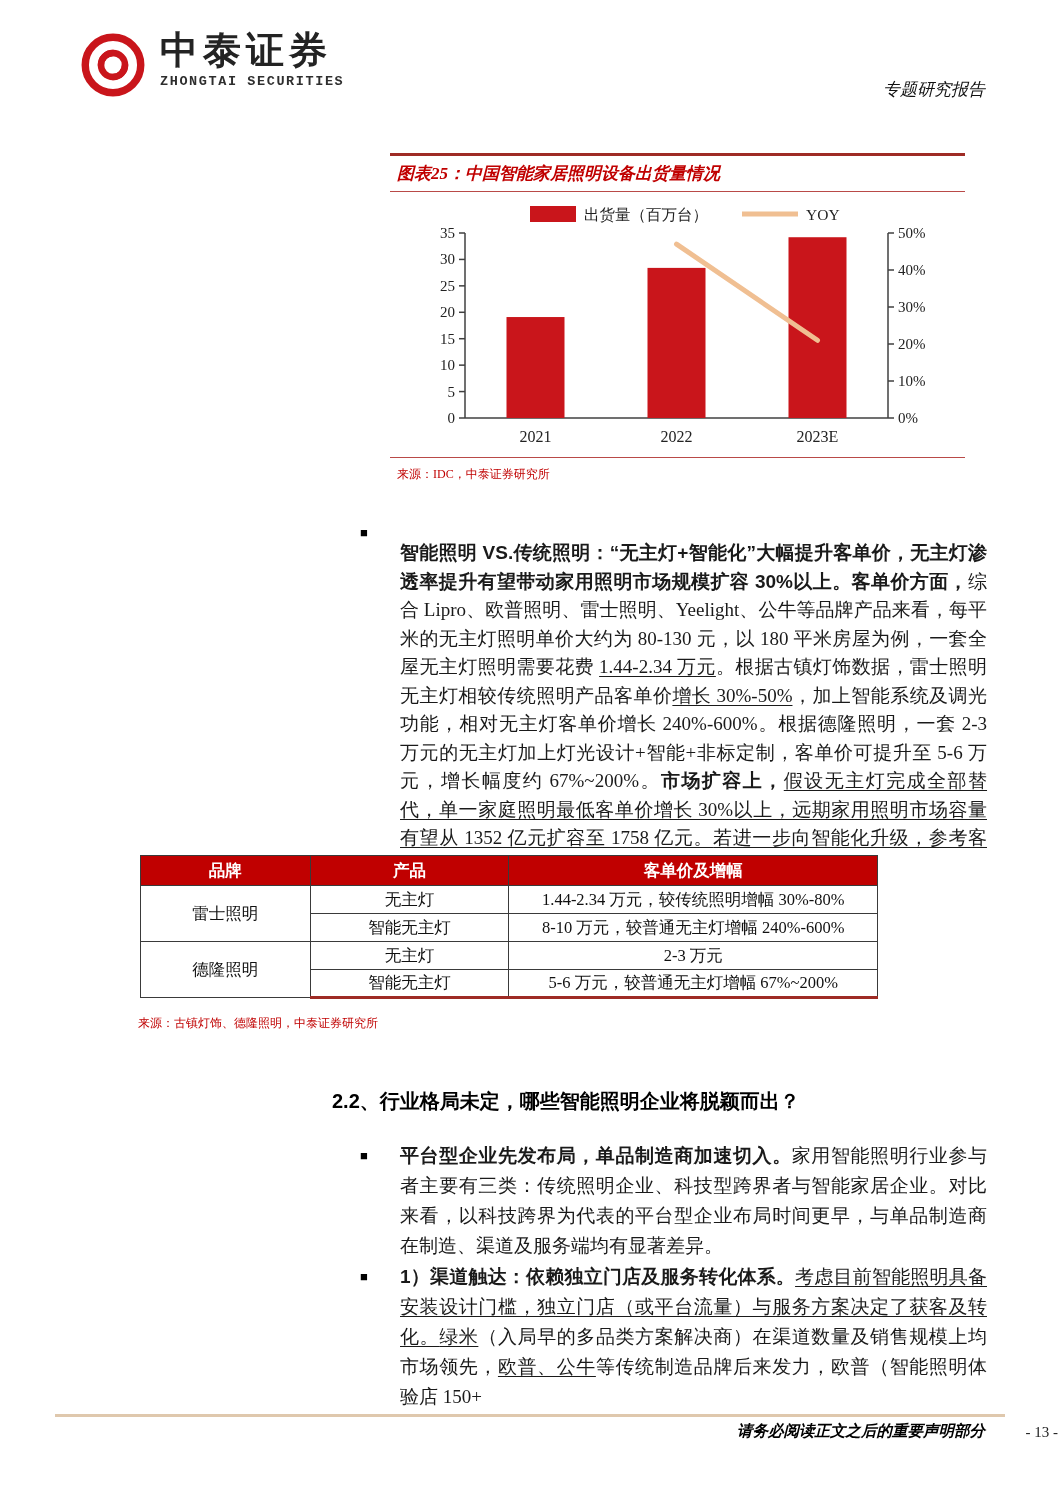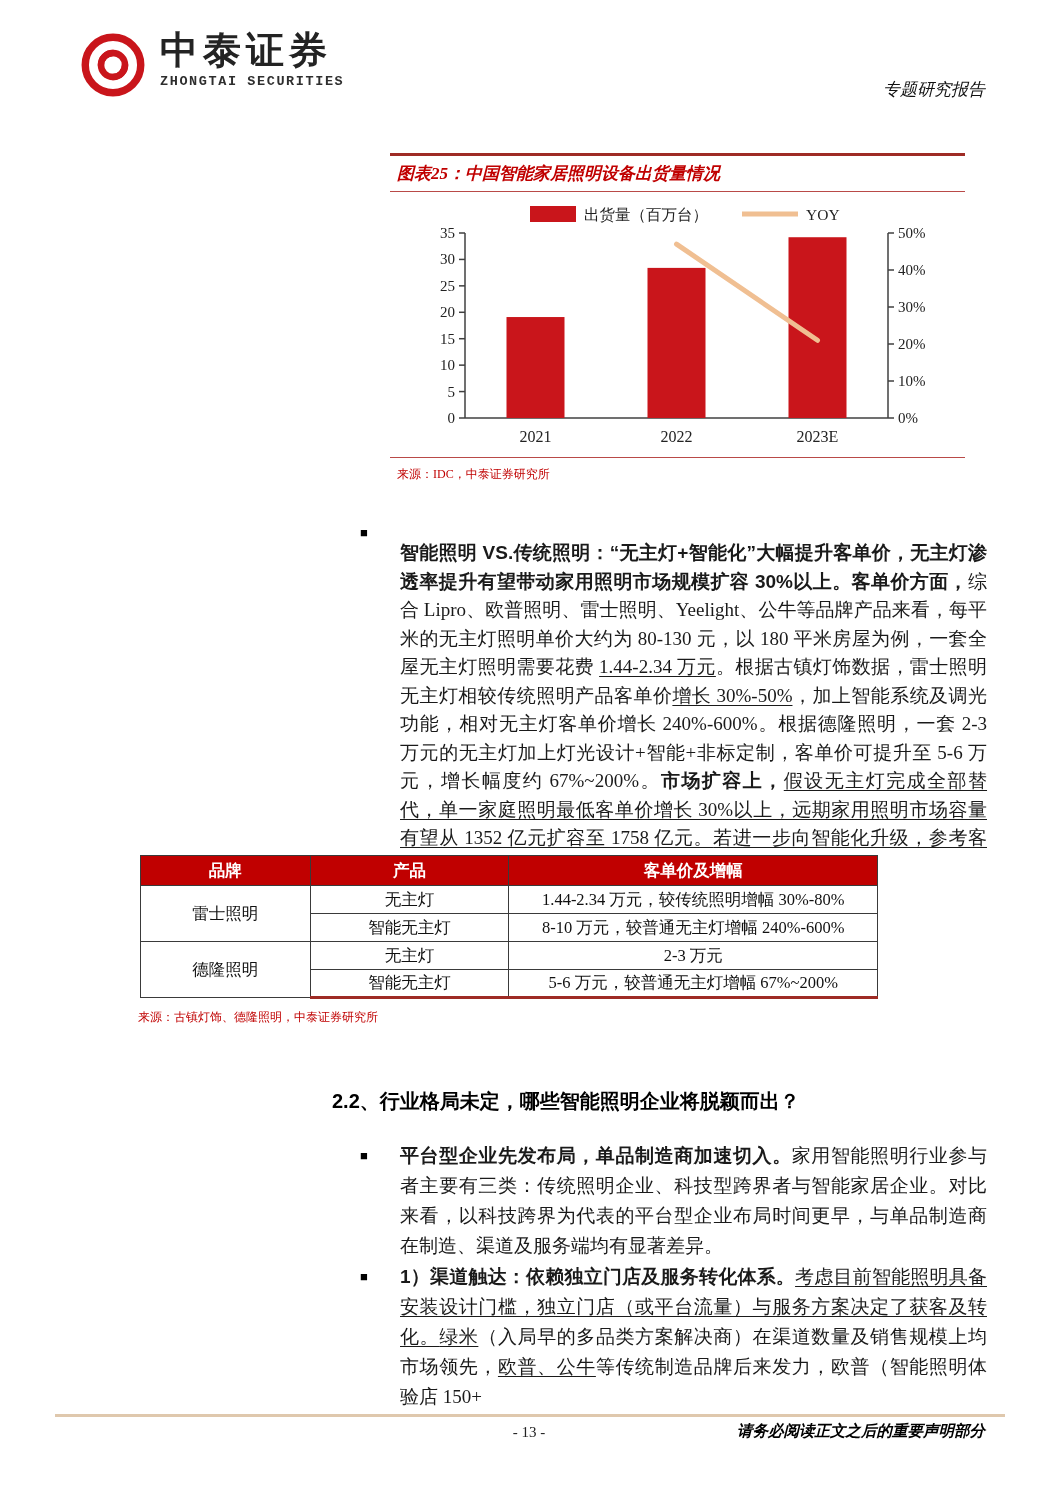--- a/index.html
+++ b/index.html
@@ -24,21 +24,21 @@
     font-style:italic;color:#111;}
   
   .figure{position:absolute;}
   .fig-title{border-top:3px solid var(--dark-red);border-bottom:1.5px solid #B94A48;
     color:var(--accent);font-weight:700;font-style:italic;font-size:17px;
     padding:6px 8px 6px 7px;}
   .fig-source{border-top:1.5px solid #B94A48;color:var(--accent);font-size:12px;
     padding:8px 8px 4px 7px;}
   #figure25{left:390px;top:153px;width:575px;}
   #figure26{left:128px;top:853px;width:867px;}
-  #figure26 .fig-source{border-top:none;padding-left:10px;padding-top:10px;}
+  #figure26 .fig-source{border-top:none;padding-left:10px;padding-top:16px;}
   
   .chart-svg{display:block;width:575px;height:265px;}
   
   .tbl-wrap{margin:2px 0 0 12px;width:738px;}
   table{border-collapse:collapse;width:100%;table-layout:fixed;}
   th{background:var(--accent);color:#fff;font-family:"Liberation Sans","DejaVu Sans",sans-serif;
     font-weight:700;font-size:16.5px;height:30px;border:1px solid #3A3A3A;}
   td{font-size:16.5px;text-align:center;height:28px;border:1px solid #3A3A3A;color:#111;}
   tr.last-row td{border-bottom:3px solid var(--dark-red);}
   col.c1{width:23%;} col.c2{width:27%;} col.c3{width:50%;}
@@ -49,21 +49,21 @@
   #para1 .para-text{line-height:28.5px;margin-top:20px;} #para1 .bullet{line-height:28.5px;}
   #para2 .para-text,#para3 .para-text{line-height:30px;}
   #para2 .bullet,#para3 .bullet{line-height:30px;}
   .seg-b{font-family:"Liberation Sans","DejaVu Sans",sans-serif;font-weight:700;}
   .seg-u{text-decoration:underline;text-underline-offset:3px;}
   .section-heading{position:absolute;left:332px;top:1088px;
     font-family:"Liberation Sans","DejaVu Sans",sans-serif;font-weight:700;
     font-size:20px;color:#000;}
   
   .footer-line{position:absolute;left:55px;right:53px;top:1414px;height:3px;background:var(--tan);}
-  .page-num{position:absolute;left:0;width:1058px;top:1424px;text-align:center;font-size:15px;color:#222;}
+  .page-num{position:absolute;left:0;width:1058px;top:1424px;text-align:right;font-size:15px;color:#222;}
   .disclaimer{position:absolute;right:73px;top:1421px;font-weight:700;font-size:15.5px;
     font-style:italic;color:#000;}
 </style>
 </head>
 <body>
 
 <div class="logo">
   <svg class="logo-mark" viewBox="0 0 80 80">
     <circle cx="40" cy="40" r="30" fill="none" stroke="#C9151B" stroke-width="8"></circle>
     <path d="M27 40 a13 13 0 1 1 13 13" fill="none" stroke="#C9151B" stroke-width="7" stroke-linecap="round"></path>

